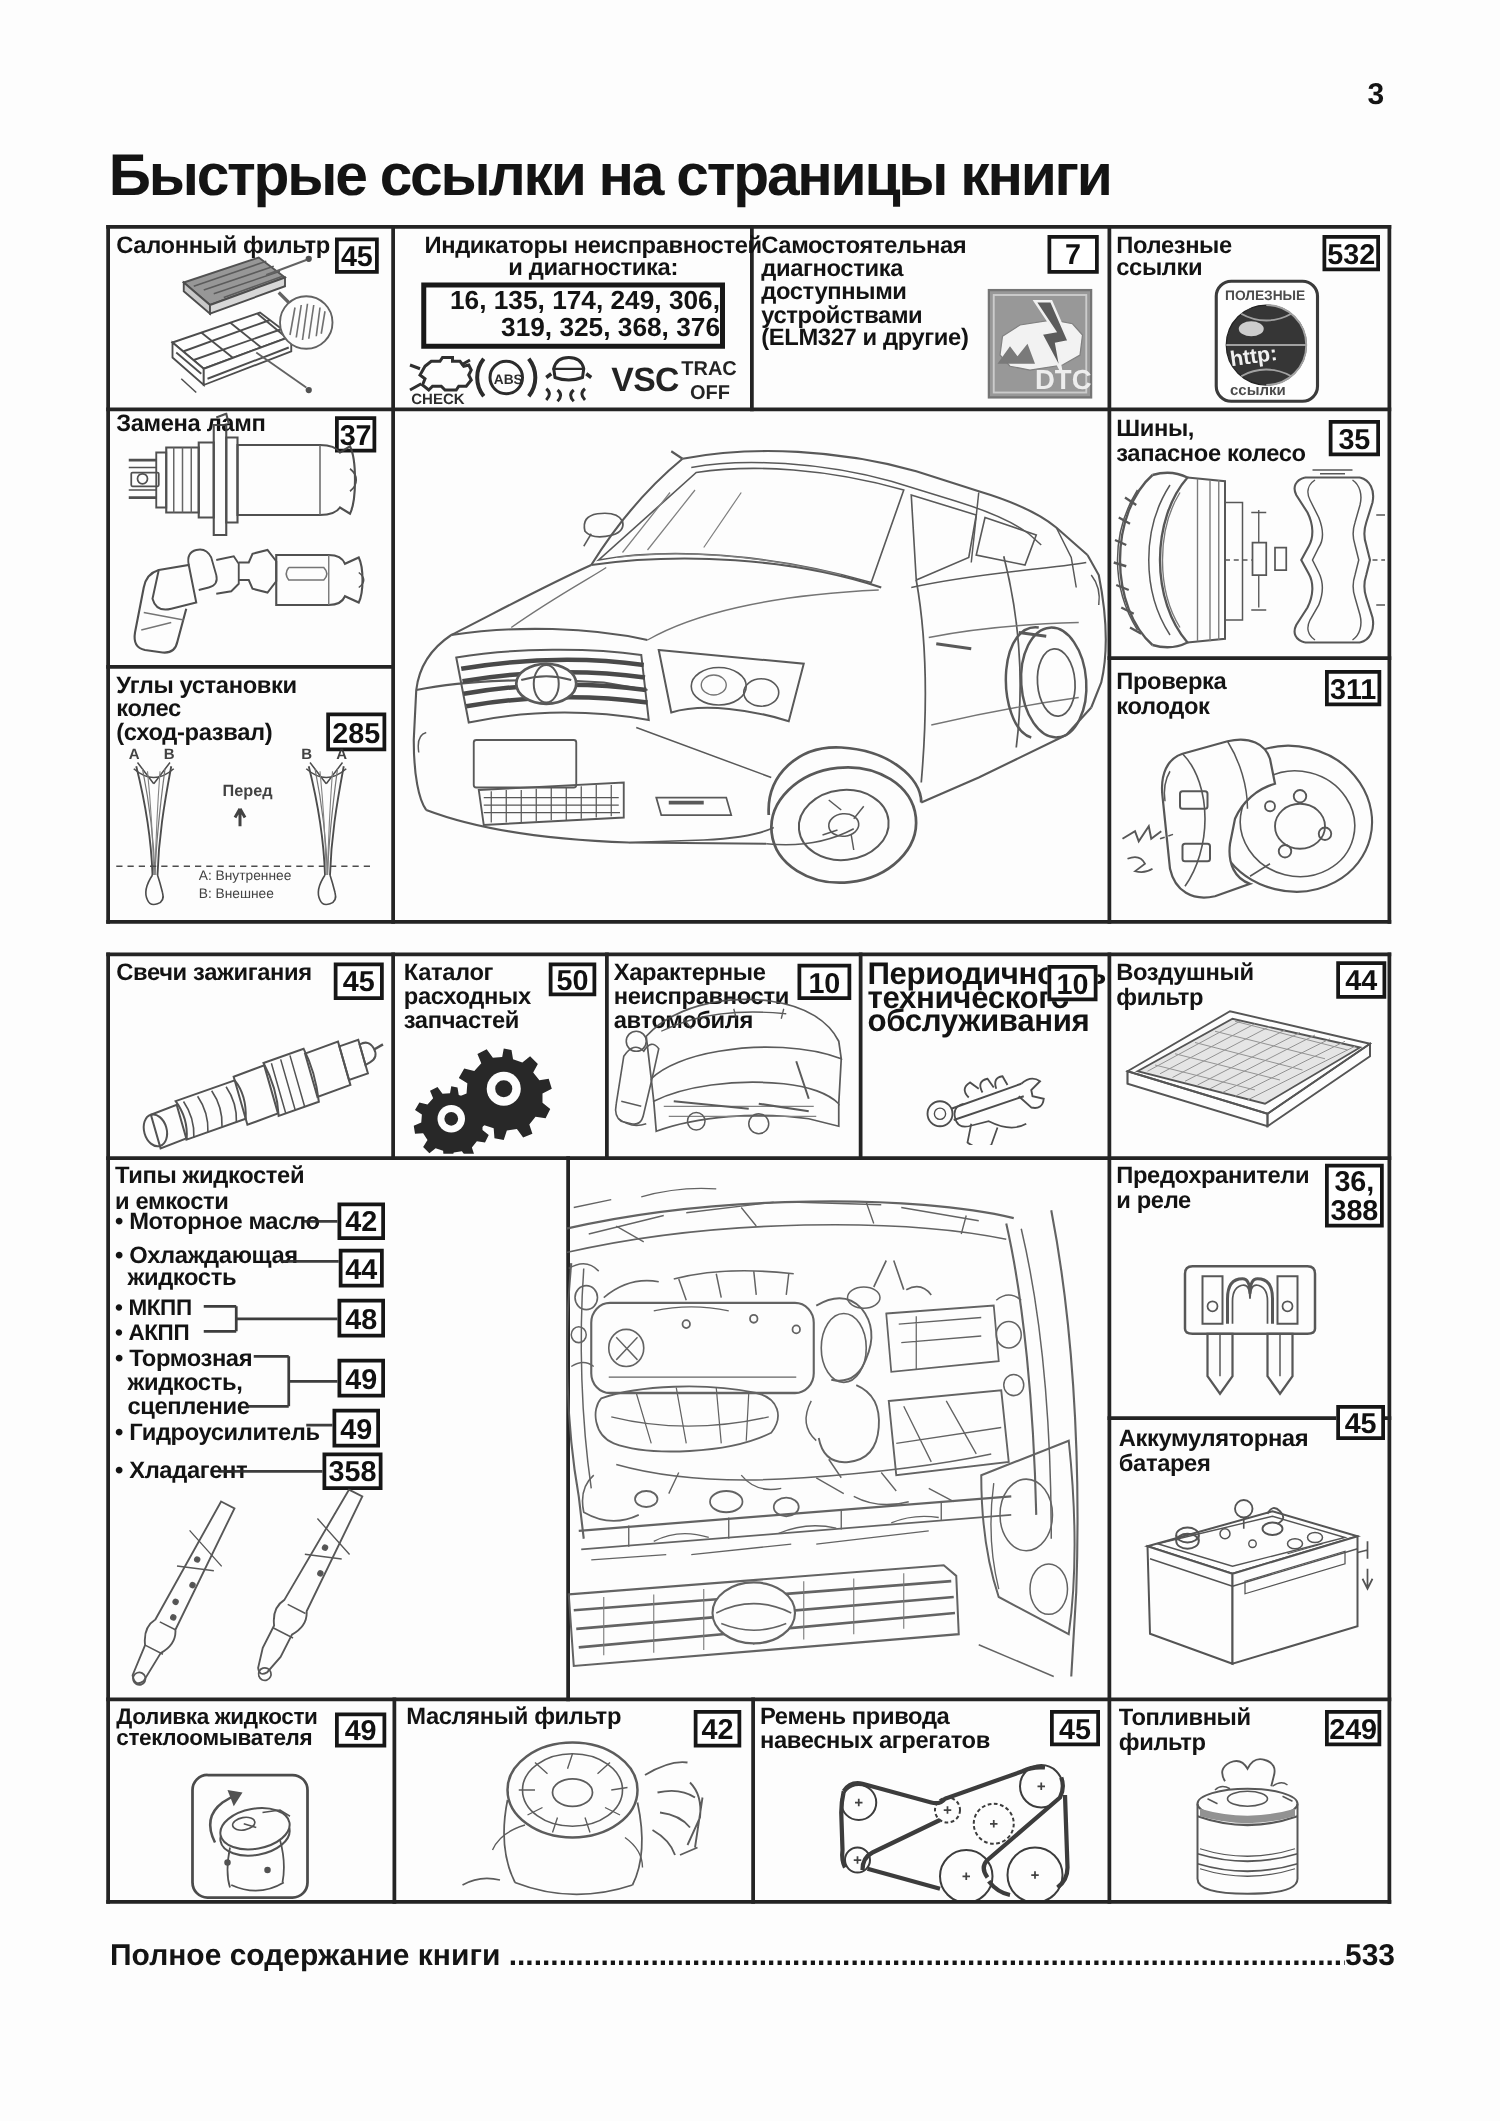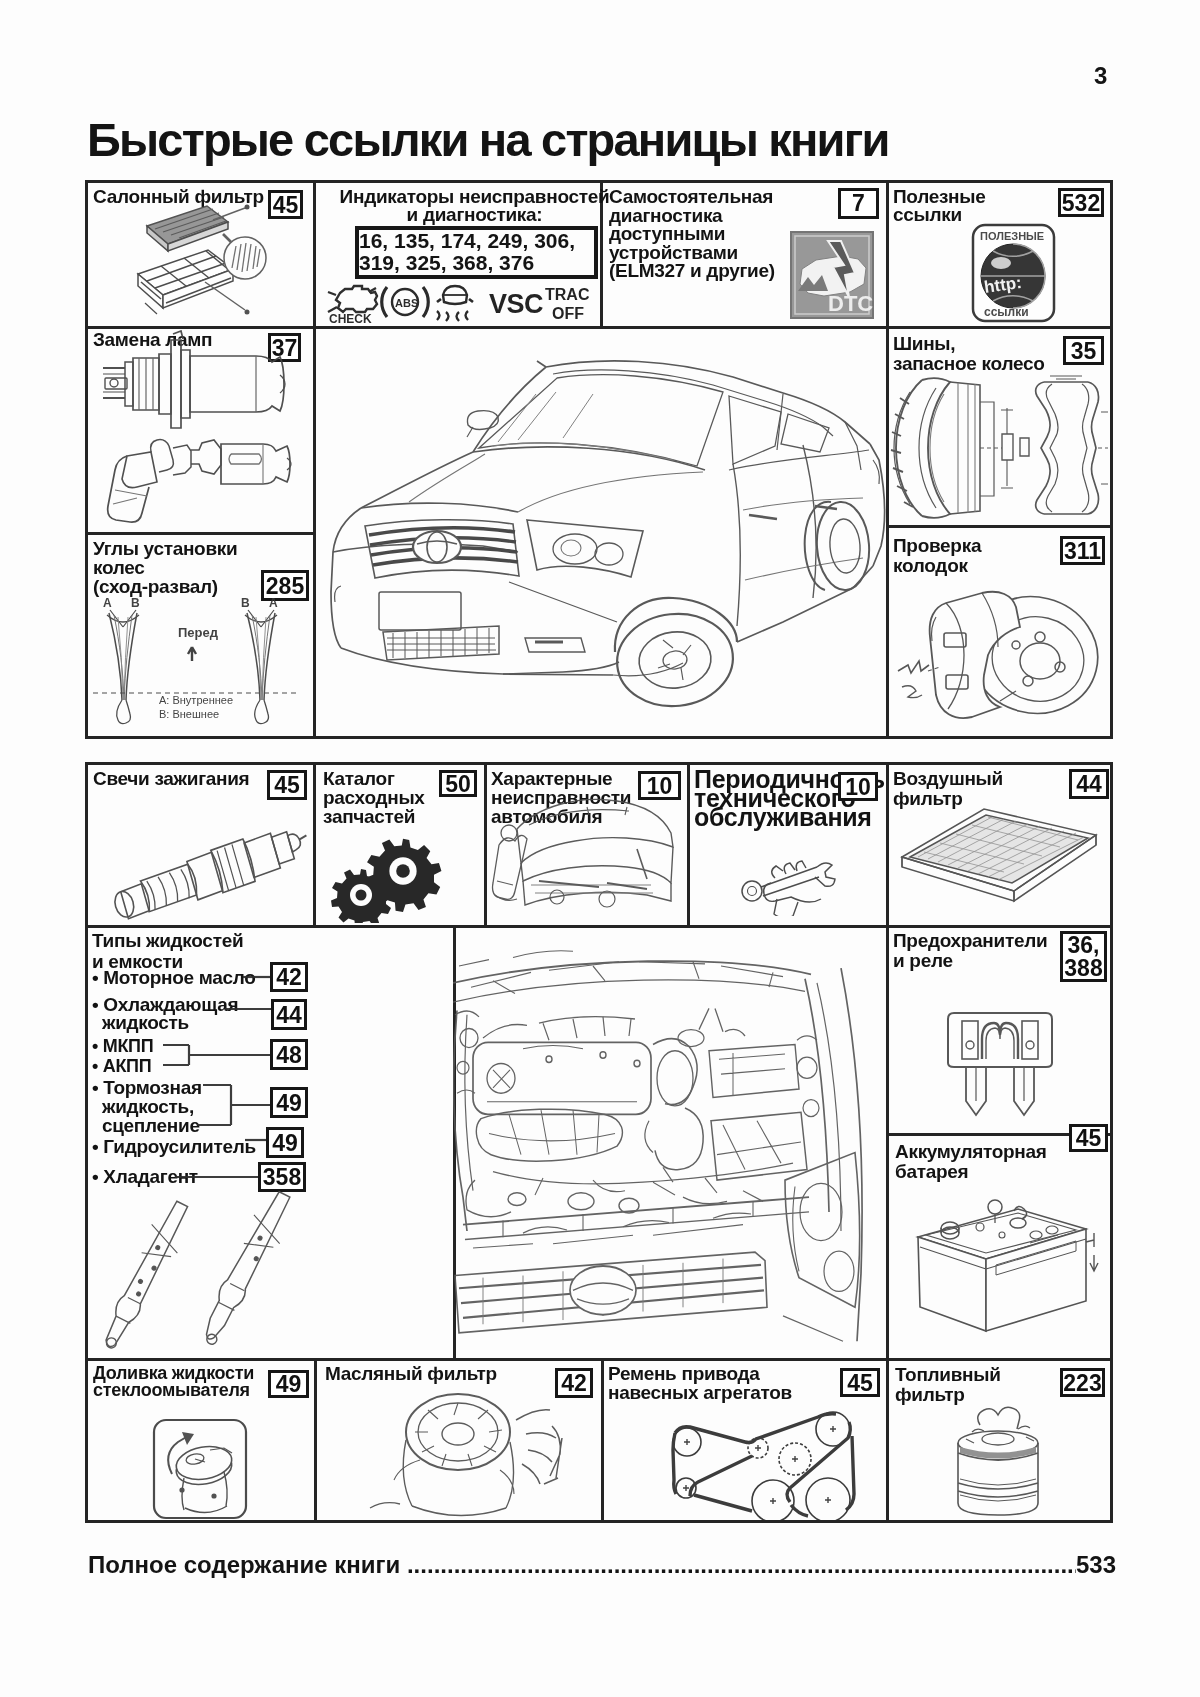--- a/index.html
+++ b/index.html
@@ -40,21 +40,21 @@
 <div class="vl" style="left:886px;top:180px;height:559px;"></div>
 <div class="vl" style="left:886px;top:762px;height:761px;"></div>
 <div class="vl" style="left:484px;top:762px;height:166px;"></div>
 <div class="vl" style="left:687px;top:762px;height:166px;"></div>
 <div class="vl" style="left:453px;top:925px;height:436px;"></div>
 
 <div class="t" style="left:93px;top:188px;">Салонный фильтр</div>
 <div class="nb" style="left:268px;top:190px;width:29px;height:23px;line-height:24px;">45</div>
 
 <div class="t" style="left:316px;top:188px;width:317px;text-align:center;font-size:19px;">Индикаторы неисправностей<br>и диагностика:</div>
-<div class="a" style="left:355px;top:226px;width:235px;height:45px;border:4px solid #181818;text-align:left;font-weight:bold;font-size:21px;line-height:22px;">16, 135, 174, 249, 306,<br>319, 325, 368, 376</div>
+<div class="a" style="left:337px;top:226px;width:235px;height:45px;border:4px solid #181818;text-align:right;font-weight:bold;font-size:21px;line-height:22px;">16, 135, 174, 249, 306,<br>319, 325, 368, 376</div>
 
 <div class="t" style="left:609px;top:188px;font-size:19px;line-height:18.6px;">Самостоятельная<br>диагностика<br>доступными<br>устройствами<br>(ELM327 и другие)</div>
 <div class="nb" style="left:838px;top:188px;width:35px;height:25px;line-height:25px;">7</div>
 
 <div class="t" style="left:893px;top:188px;">Полезные<br>ссылки</div>
 <div class="nb" style="left:1058px;top:188px;width:40px;height:23px;line-height:24px;">532</div>
 
 <div class="t" style="left:93px;top:331px;">Замена ламп</div>
 <div class="nb" style="left:268px;top:333px;width:27px;height:23px;line-height:24px;">37</div>
 
@@ -104,21 +104,21 @@
 <div class="t" style="left:93px;top:1365px;font-size:18px;line-height:17px;">Доливка жидкости<br>стеклоомывателя</div>
 <div class="nb" style="left:268px;top:1370px;width:35px;height:22px;line-height:23px;">49</div>
 
 <div class="t" style="left:325px;top:1365px;">Масляный фильтр</div>
 <div class="nb" style="left:555px;top:1368px;width:32px;height:24px;line-height:25px;">42</div>
 
 <div class="t" style="left:608px;top:1364px;font-size:19px;line-height:19px;">Ремень привода<br>навесных агрегатов</div>
 <div class="nb" style="left:840px;top:1368px;width:34px;height:23px;line-height:24px;">45</div>
 
 <div class="t" style="left:895px;top:1365px;line-height:20px;">Топливный<br>фильтр</div>
-<div class="nb" style="left:1060px;top:1368px;width:39px;height:23px;line-height:24px;">223</div>
+<div class="nb" style="left:1060px;top:1368px;width:39px;height:23px;line-height:24px;">249</div>
 
 <svg style="left:85px;top:182px;" width="228" height="146" viewBox="0 0 228 146">
  <g stroke="#3f3f3f" stroke-width="1.5" fill="none">
   <polygon points="62,44 122,24 143,40 83,62" fill="#8f8f8f" stroke="#444"></polygon>
   <g stroke="#4e4e4e" stroke-width="1.2">
    <line x1="70" y1="47" x2="128" y2="27"></line>
         <line x1="78" y1="50" x2="134" y2="31"></line>
    <line x1="86" y1="53" x2="139" y2="35"></line>
         <line x1="94" y1="56" x2="141" y2="39"></line>
    <line x1="102" y1="59" x2="136" y2="47"></line>

